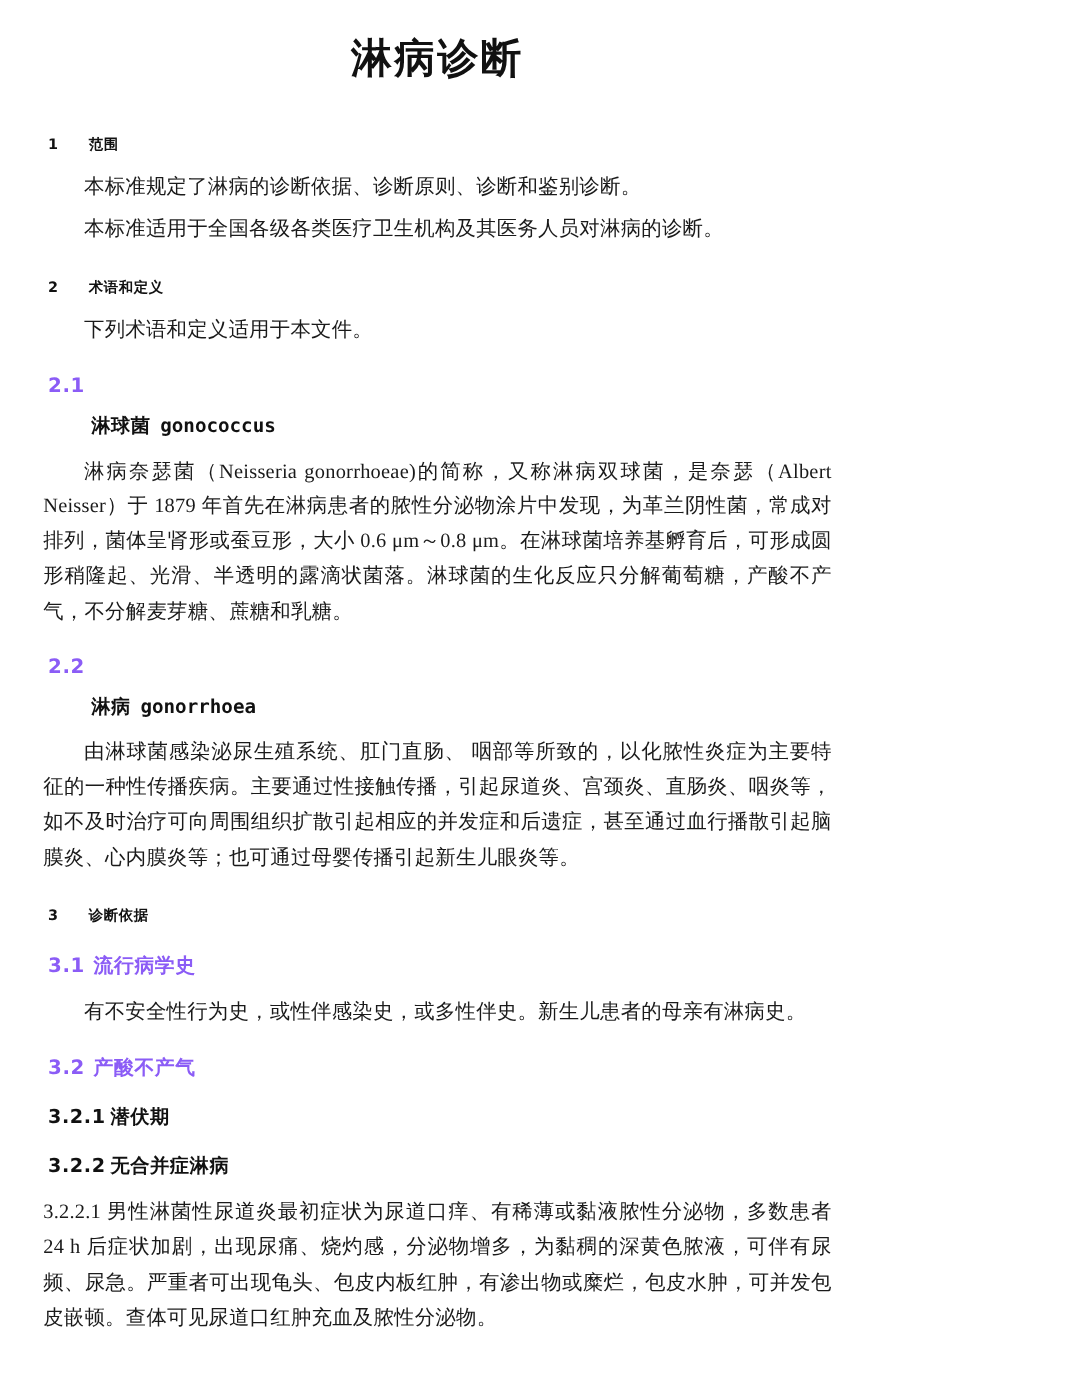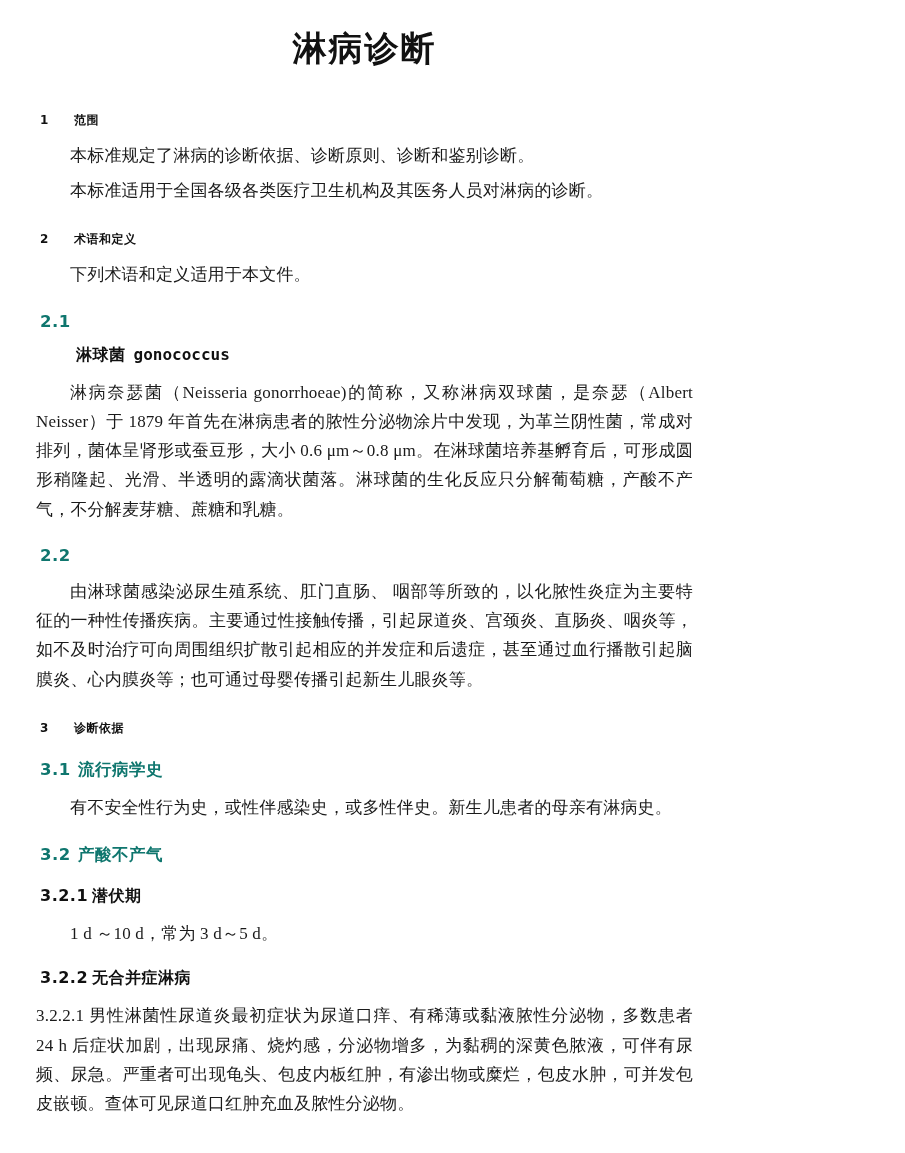--- a/index.html
+++ b/index.html
@@ -38,21 +38,21 @@
     letter-spacing: 0.5px;
   }
   .sec-h1 .num {
     display: inline-block;
     min-width: 34px;
   }
   .sec-h2 {
     font-family: "DejaVu Sans", "Liberation Sans", sans-serif;
     font-weight: bold;
     font-size: 16.5px;
-    color: #0f766e;
+    color: #8b5cf6;
     margin: 22px 0 0 4px;
     letter-spacing: 0.5px;
   }
   .sec-h2 .num {
     display: inline-block;
     min-width: 38px;
   }
   .sec-h3 {
     font-family: "DejaVu Sans", "Liberation Sans", sans-serif;
     font-weight: bold;
@@ -116,39 +116,41 @@
     <span class="num">2.1</span>
   </div>
   <div class="term-label">
     <span>淋球菌</span><span class="latin">gonococcus</span>
   </div>
   <p class="body indent">淋病奈瑟菌（Neisseria gonorrhoeae)的简称，又称淋病双球菌，是奈瑟（Albert Neisser）于 1879 年首先在淋病患者的脓性分泌物涂片中发现，为革兰阴性菌，常成对排列，菌体呈肾形或蚕豆形，大小 0.6 μm～0.8 μm。在淋球菌培养基孵育后，可形成圆形稍隆起、光滑、半透明的露滴状菌落。淋球菌的生化反应只分解葡萄糖，产酸不产气，不分解麦芽糖、蔗糖和乳糖。</p>
 
   <div class="sec-h2">
     <span class="num">2.2</span>
   </div>
+  <div class="term-label">
+    <span>淋病</span><span class="latin">gonorrhoea</span>
+  </div>
   <p class="body indent">由淋球菌感染泌尿生殖系统、肛门直肠、 咽部等所致的，以化脓性炎症为主要特征的一种性传播疾病。主要通过性接触传播，引起尿道炎、宫颈炎、直肠炎、咽炎等，如不及时治疗可向周围组织扩散引起相应的并发症和后遗症，甚至通过血行播散引起脑膜炎、心内膜炎等；也可通过母婴传播引起新生儿眼炎等。</p>
 
   <div class="sec-h1">
     <span class="num">3</span><span>诊断依据</span>
   </div>
 
   <div class="sec-h2">
     <span class="num">3.1</span><span>流行病学史</span>
   </div>
   <p class="body indent">有不安全性行为史，或性伴感染史，或多性伴史。新生儿患者的母亲有淋病史。</p>
 
   <div class="sec-h2">
     <span class="num">3.2</span><span>产酸不产气</span>
   </div>
 
   <div class="sec-h3">
     <span class="num">3.2.1</span><span>潜伏期</span>
   </div>
-  <p class="body indent">1 d ～10 d，常为 3 d～5 d。</p>
 
   <div class="sec-h3">
     <span class="num">3.2.2</span><span>无合并症淋病</span>
   </div>
 
   <p class="body"><span>3.2.2.1</span> <span>男性淋菌性尿道炎最初症状为尿道口痒、有稀薄或黏液脓性分泌物，多数患者 24 h 后症状加剧，出现尿痛、烧灼感，分泌物增多，为黏稠的深黄色脓液，可伴有尿频、尿急。严重者可出现龟头、包皮内板红肿，有渗出物或糜烂，包皮水肿，可并发包皮嵌顿。查体可见尿道口红肿充血及脓性分泌物。</span></p>
 
 </div>
 
 </body></html>

